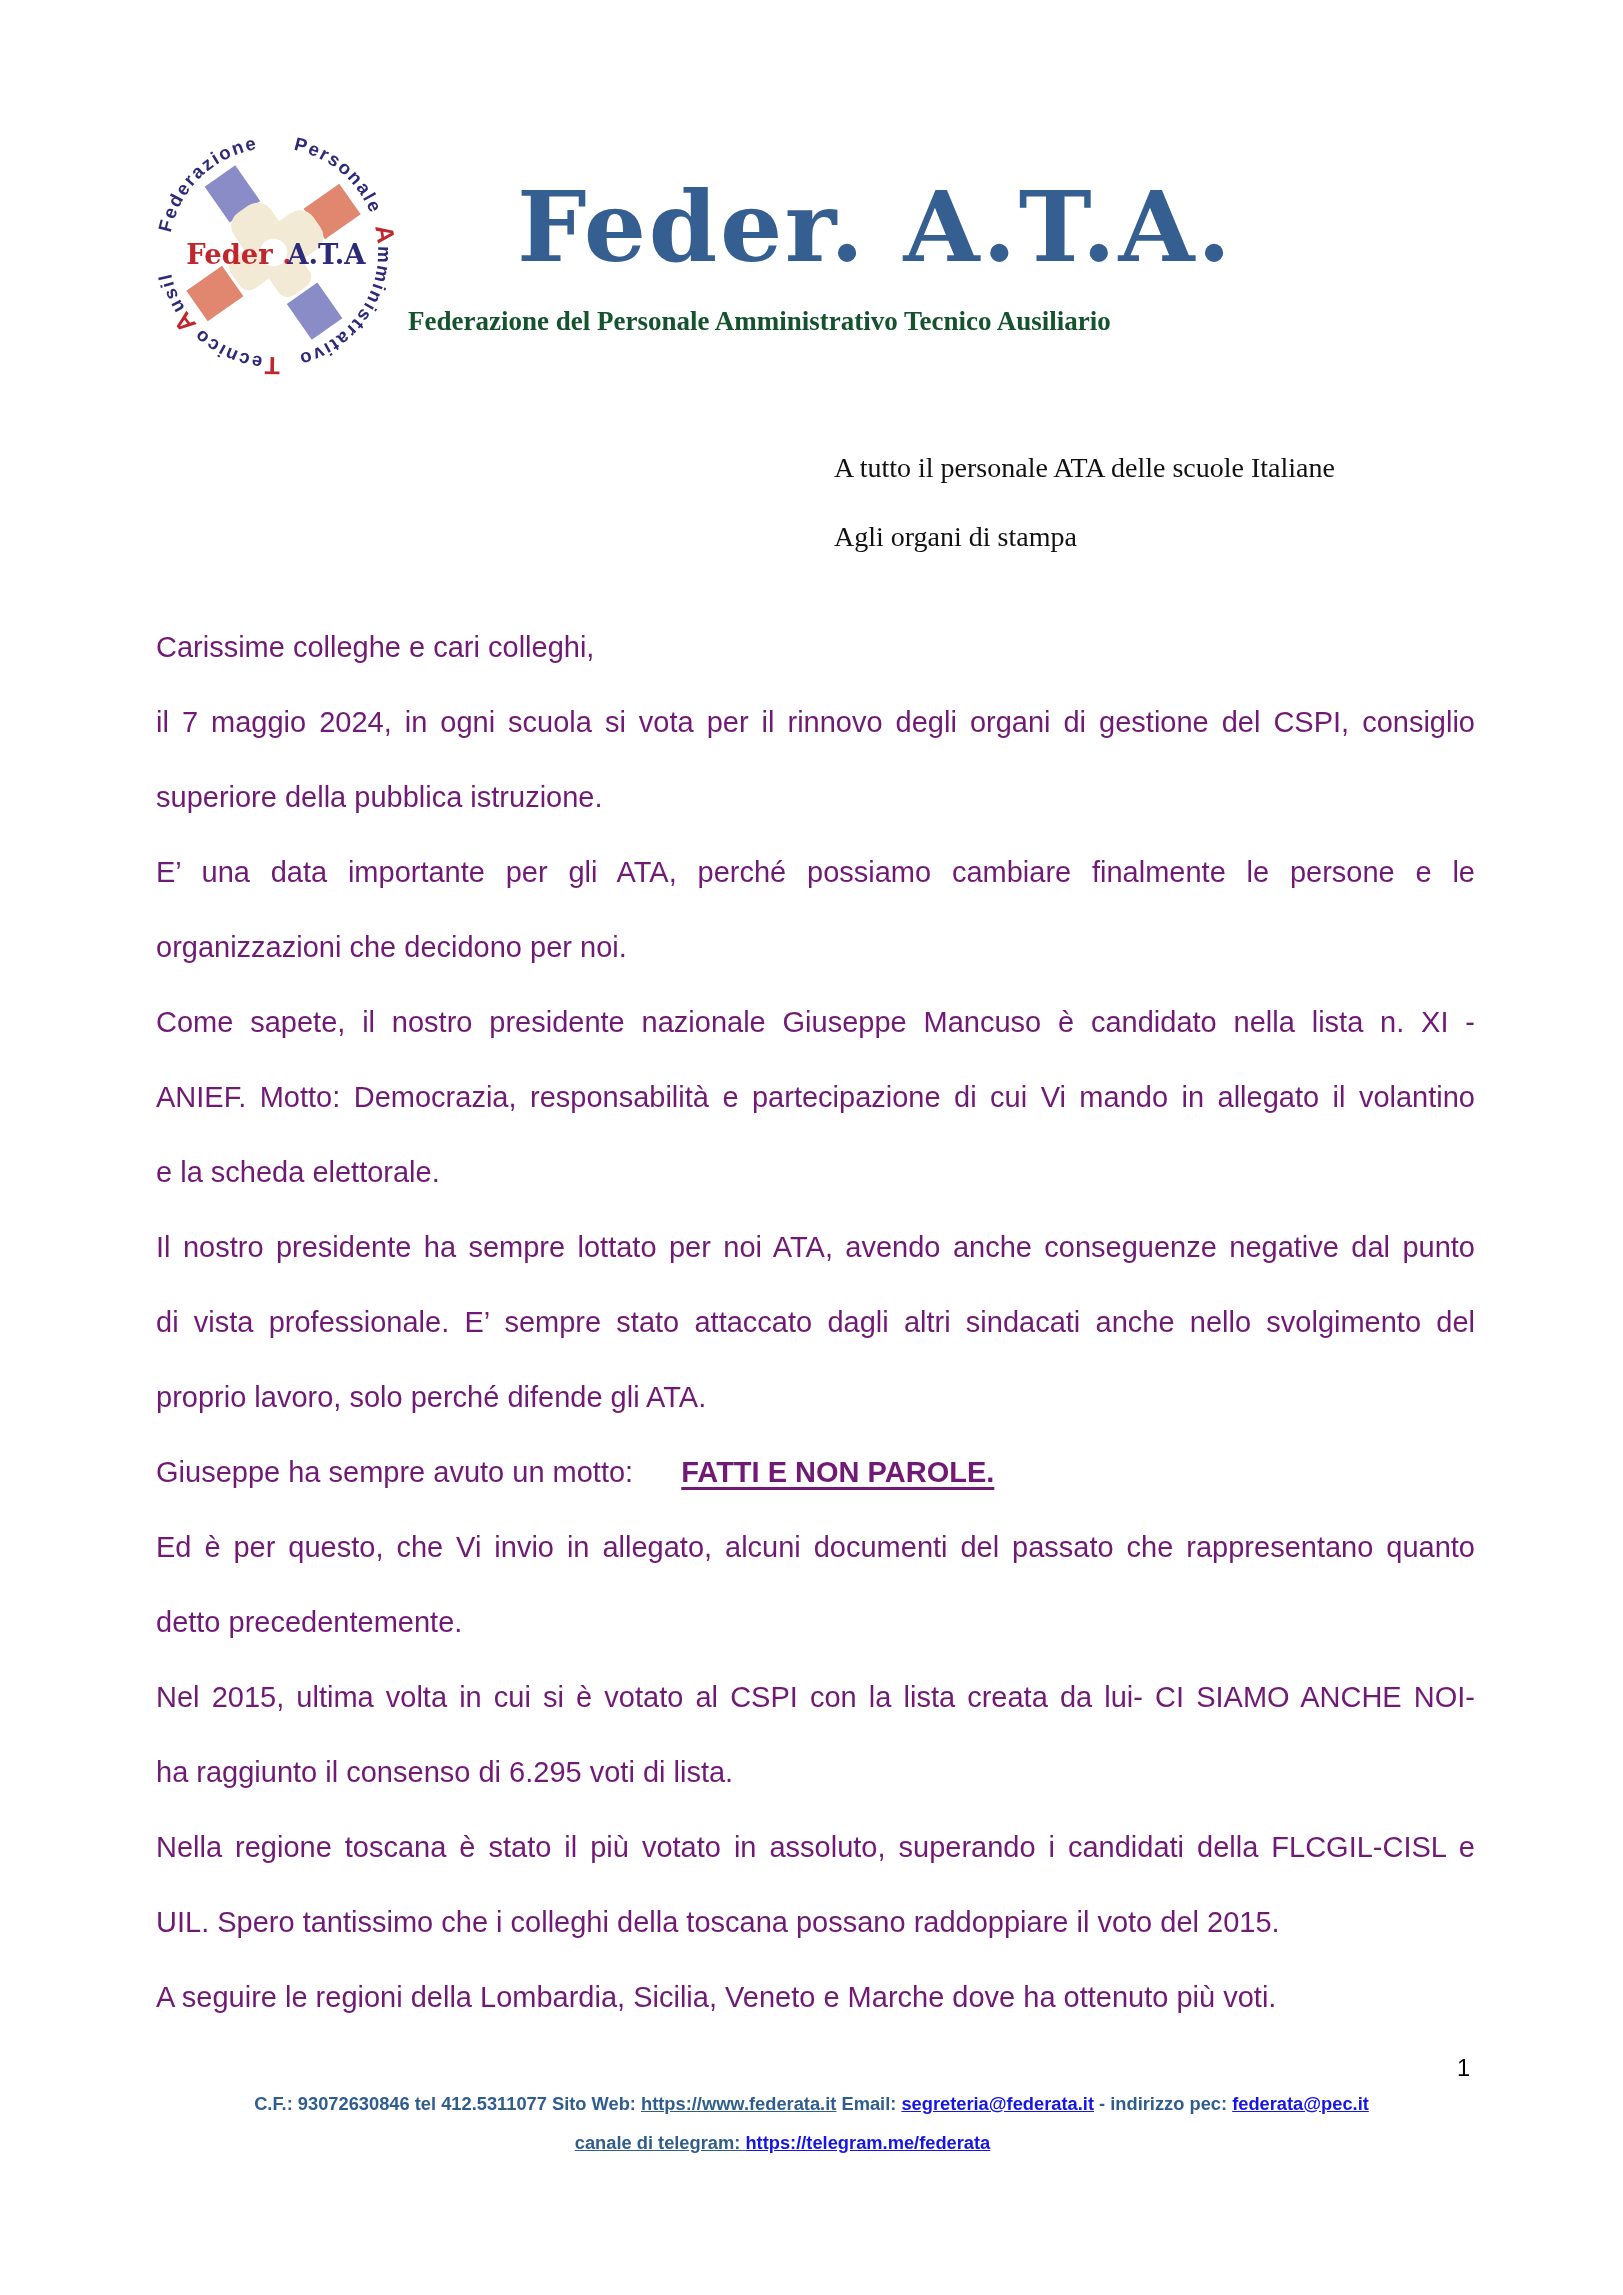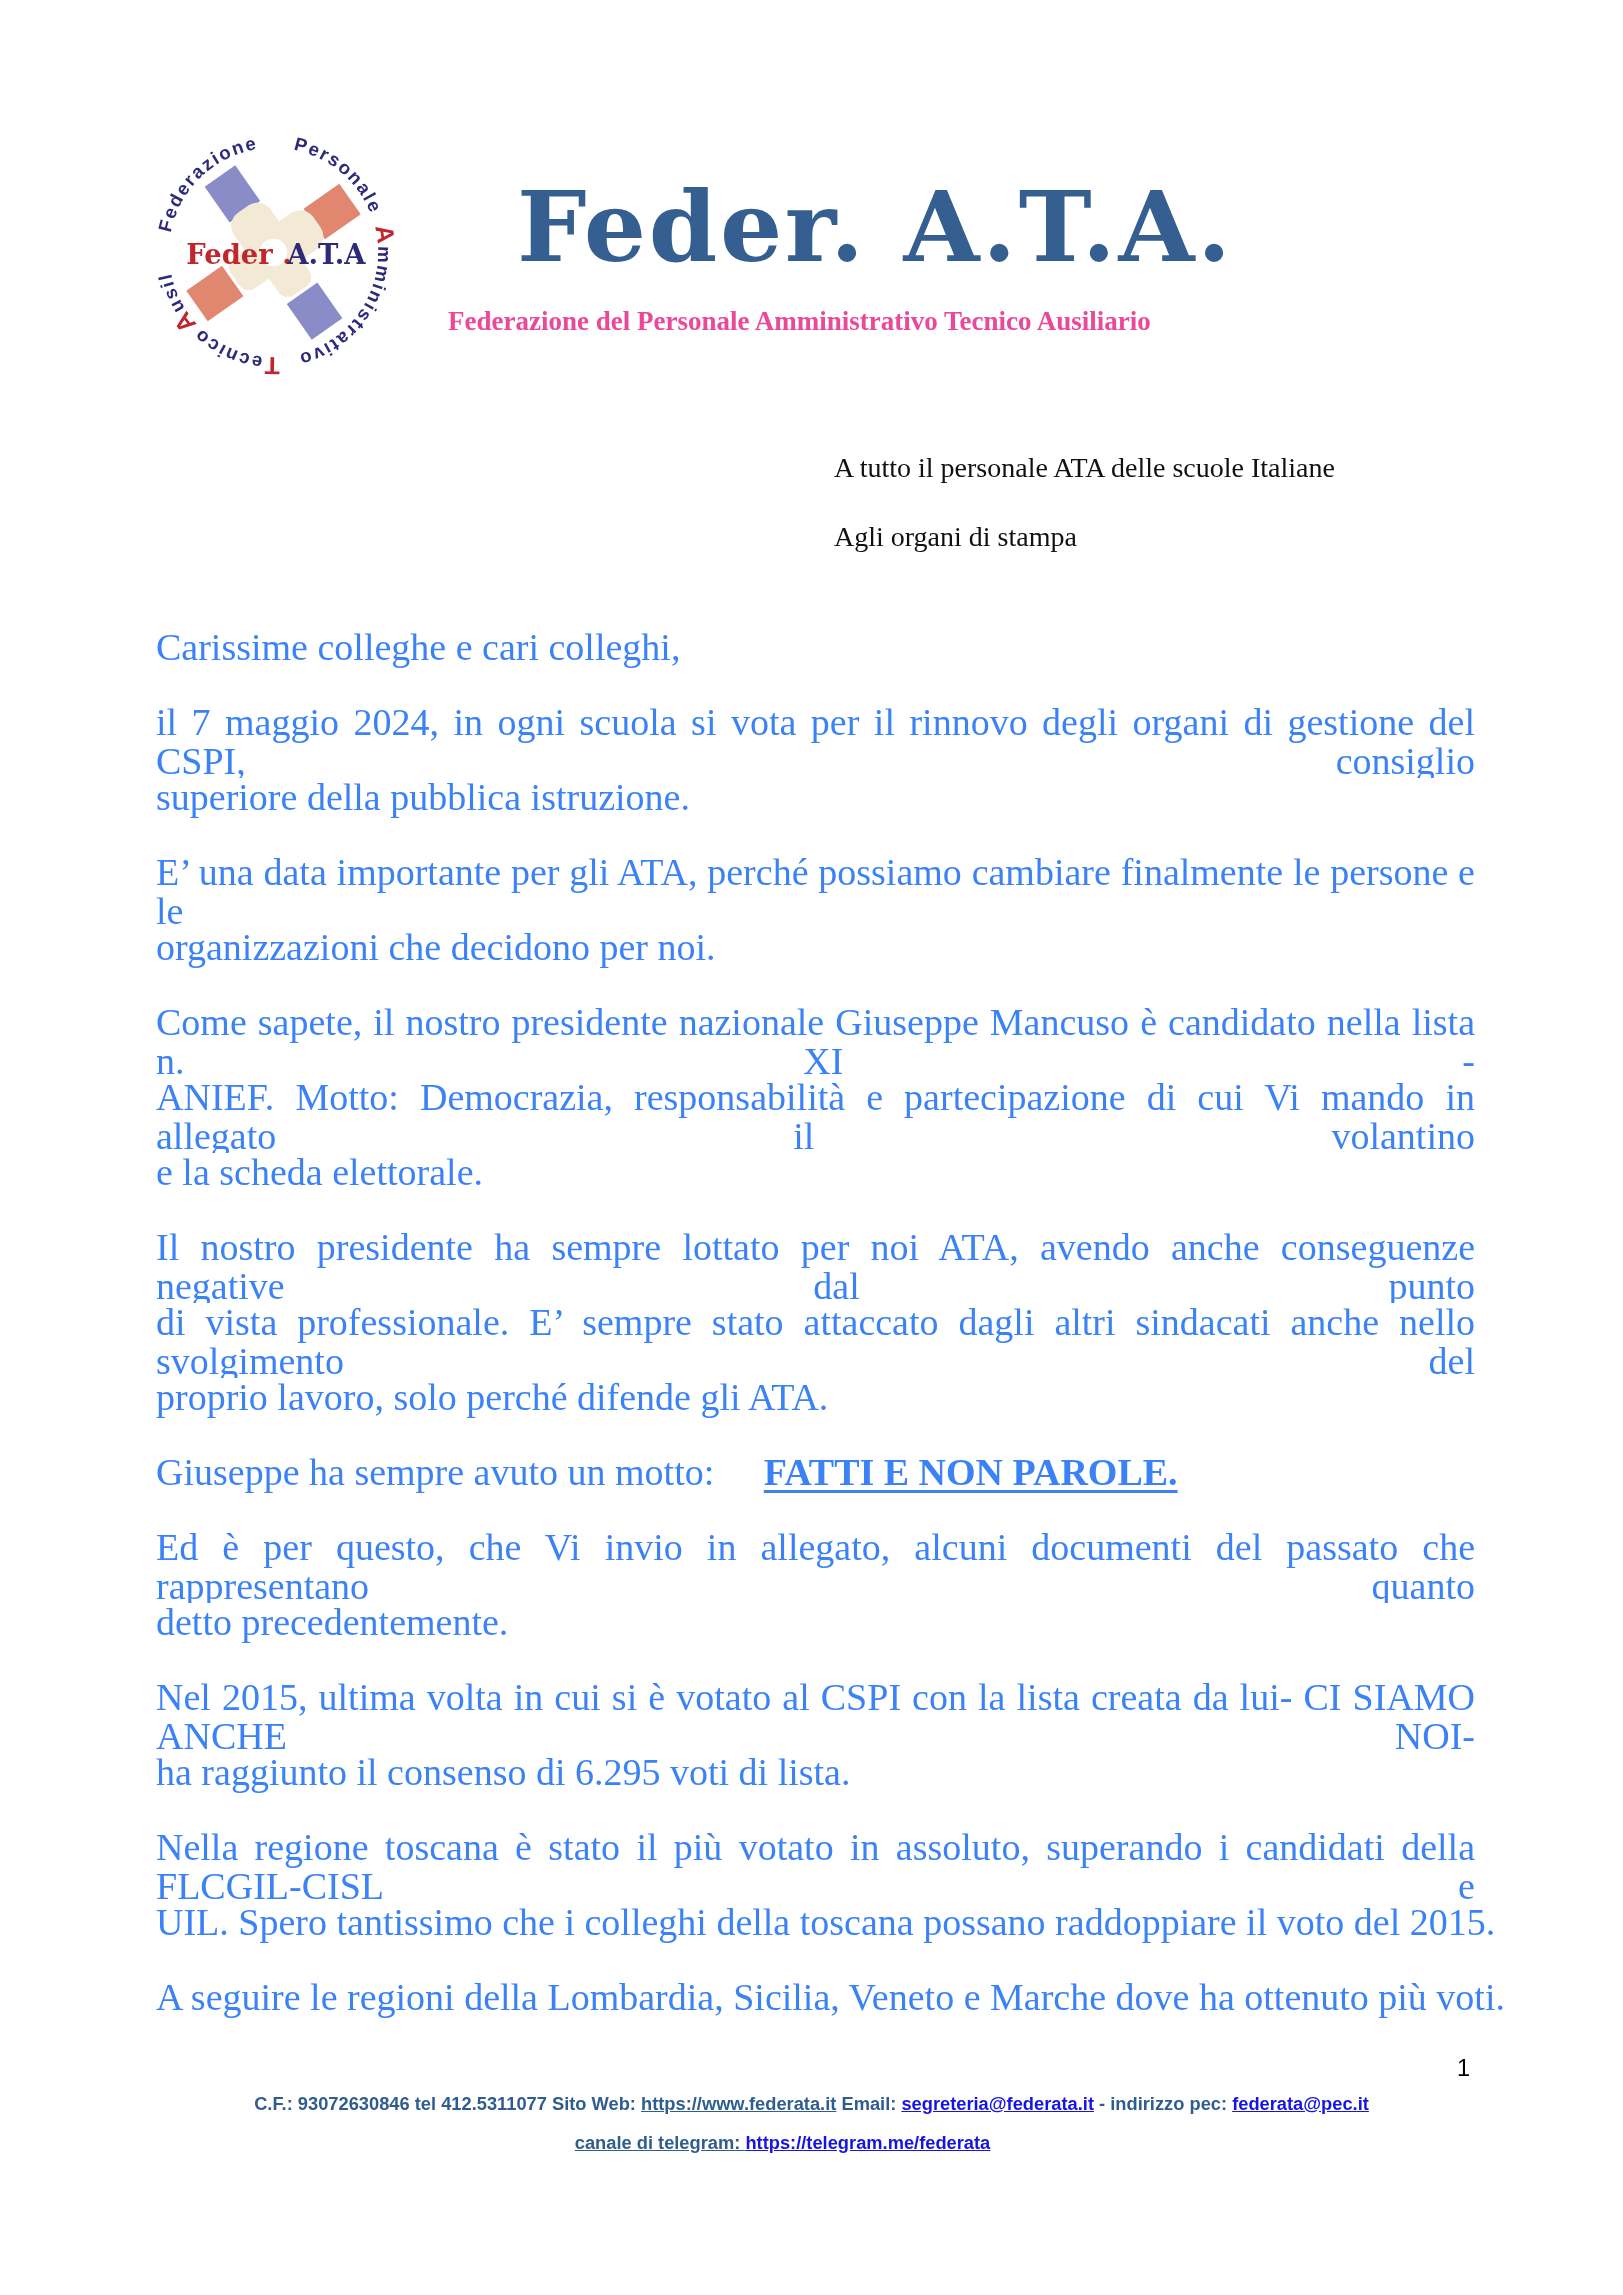--- a/index.html
+++ b/index.html
@@ -11,36 +11,36 @@
   .logo svg { width: 100%; height: 100%; }
 
   
   .brand-title {
     position: absolute; left: 517px; top: 178px;
     font-family: "DejaVu Serif", serif; font-weight: bold;
     font-size: 98px; line-height: 1; color: #365f91; letter-spacing: 2.6px;
     white-space: nowrap;
   }
   .brand-subtitle {
-    position: absolute; left: 448px; top: 306px;
+    position: absolute; left: 408px; top: 306px;
     font-family: "Liberation Serif", serif; font-weight: bold;
-    font-size: 27px; color: #ec4899; white-space: nowrap;
+    font-size: 27px; color: #14532d; white-space: nowrap;
   }
 
   
   .recipients { position: absolute; left: 834px; top: 446px; }
   .recipient {
     font-family: "Liberation Serif", serif; font-size: 28px; color: #111;
     height: 69px; line-height: 43px; white-space: nowrap;
   }
 
   
   .letter-body { position: absolute; left: 156px; top: 628px; width: 1319px; }
   .line {
-    font-family: Liberation Serif, serif; font-size: 38px; color: #3b82f6;
+    font-family: Liberation Sans, sans-serif; font-size: 29px; color: #701a75;
     height: 75px; line-height: 39px; white-space: nowrap;
   }
   .line.justify { text-align: justify; text-align-last: justify; white-space: normal; height: 75px; overflow: hidden; }
   .motto { font-weight: bold; text-decoration: underline; text-decoration-thickness: 2.6px; text-underline-offset: 5.2px; margin-left: 40px; }
 
   
   .page-number {
     position: absolute; left: 1457px; top: 2055px;
     font-family: "Liberation Sans", sans-serif; font-size: 23.6px; color: #000;
   }

